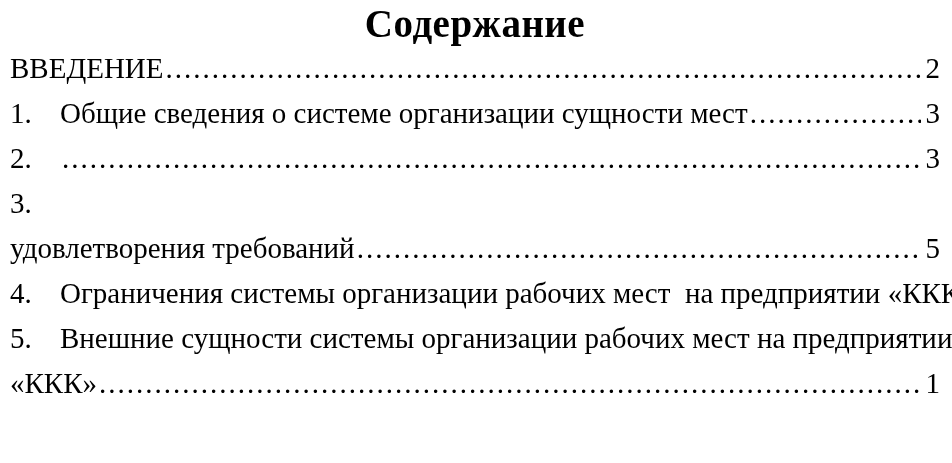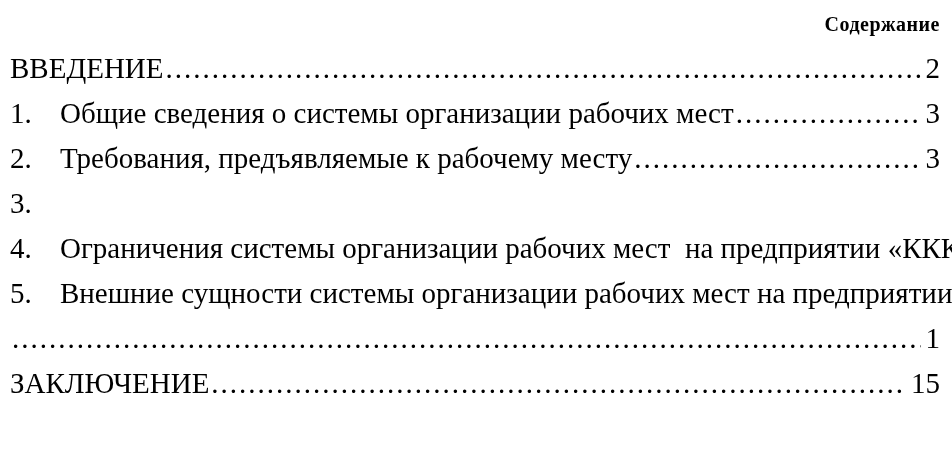--- a/index.html
+++ b/index.html
@@ -12,23 +12,23 @@
   .page {
     width: 952px;
     height: 463px;
     background: #ffffff;
     color: #000000;
     font-family: "Liberation Serif", "DejaVu Serif", serif;
     font-size: 29px;
     padding: 2px 12px 0 10px;
   }
   .toc-title {
-    text-align: right;
+    text-align: center;
     font-weight: bold;
-    font-size: 20px;
+    font-size: 39px;
     line-height: 44px;
     letter-spacing: 0.5px;
   }
   .toc-row {
     display: flex;
     align-items: flex-start;
     height: 45px;
     line-height: 45px;
     white-space: nowrap;
   }
@@ -64,53 +64,53 @@
   <div class="toc-title">Содержание</div>
 
   <div class="toc-row">
     <span class="text">ВВЕДЕНИЕ</span>
     <span class="dots"></span>
     <span class="page-num">2</span>
   </div>
 
   <div class="toc-row">
     <span class="num">1.</span>
-    <span class="text">Общие сведения о системы организации рабочих мест</span>
+    <span class="text">Общие сведения о системе организации сущности мест</span>
     <span class="dots"></span>
     <span class="page-num">3</span>
   </div>
 
   <div class="toc-row">
     <span class="num">2.</span>
-    <span class="text">Требования, предъявляемые к рабочему месту</span>
     <span class="dots"></span>
     <span class="page-num">3</span>
   </div>
 
   <div class="toc-row">
     <span class="num">3.</span>
   </div>
 
+  <div class="toc-row">
+    <span class="text">удовлетворения требований</span>
+    <span class="dots"></span>
+    <span class="page-num">5</span>
+  </div>
 
   <div class="toc-row">
     <span class="num">4.</span>
     <span class="text">Ограничения системы организации рабочих мест  на предприятии «ККК»</span>
     <span class="dots"></span>
 
   </div>
 
   <div class="toc-row">
     <span class="num">5.</span>
     <span class="text">Внешние сущности системы организации рабочих мест на предприятии</span>
   </div>
 
   <div class="toc-row">
+    <span class="text">«ККК»</span>
     <span class="dots"></span>
     <span class="page-num">1</span>
   </div>
 
-  <div class="toc-row">
-    <span class="text">ЗАКЛЮЧЕНИЕ</span>
-    <span class="dots"></span>
-    <span class="page-num">15</span>
-  </div>
 
 </div>
 
 </body></html>

